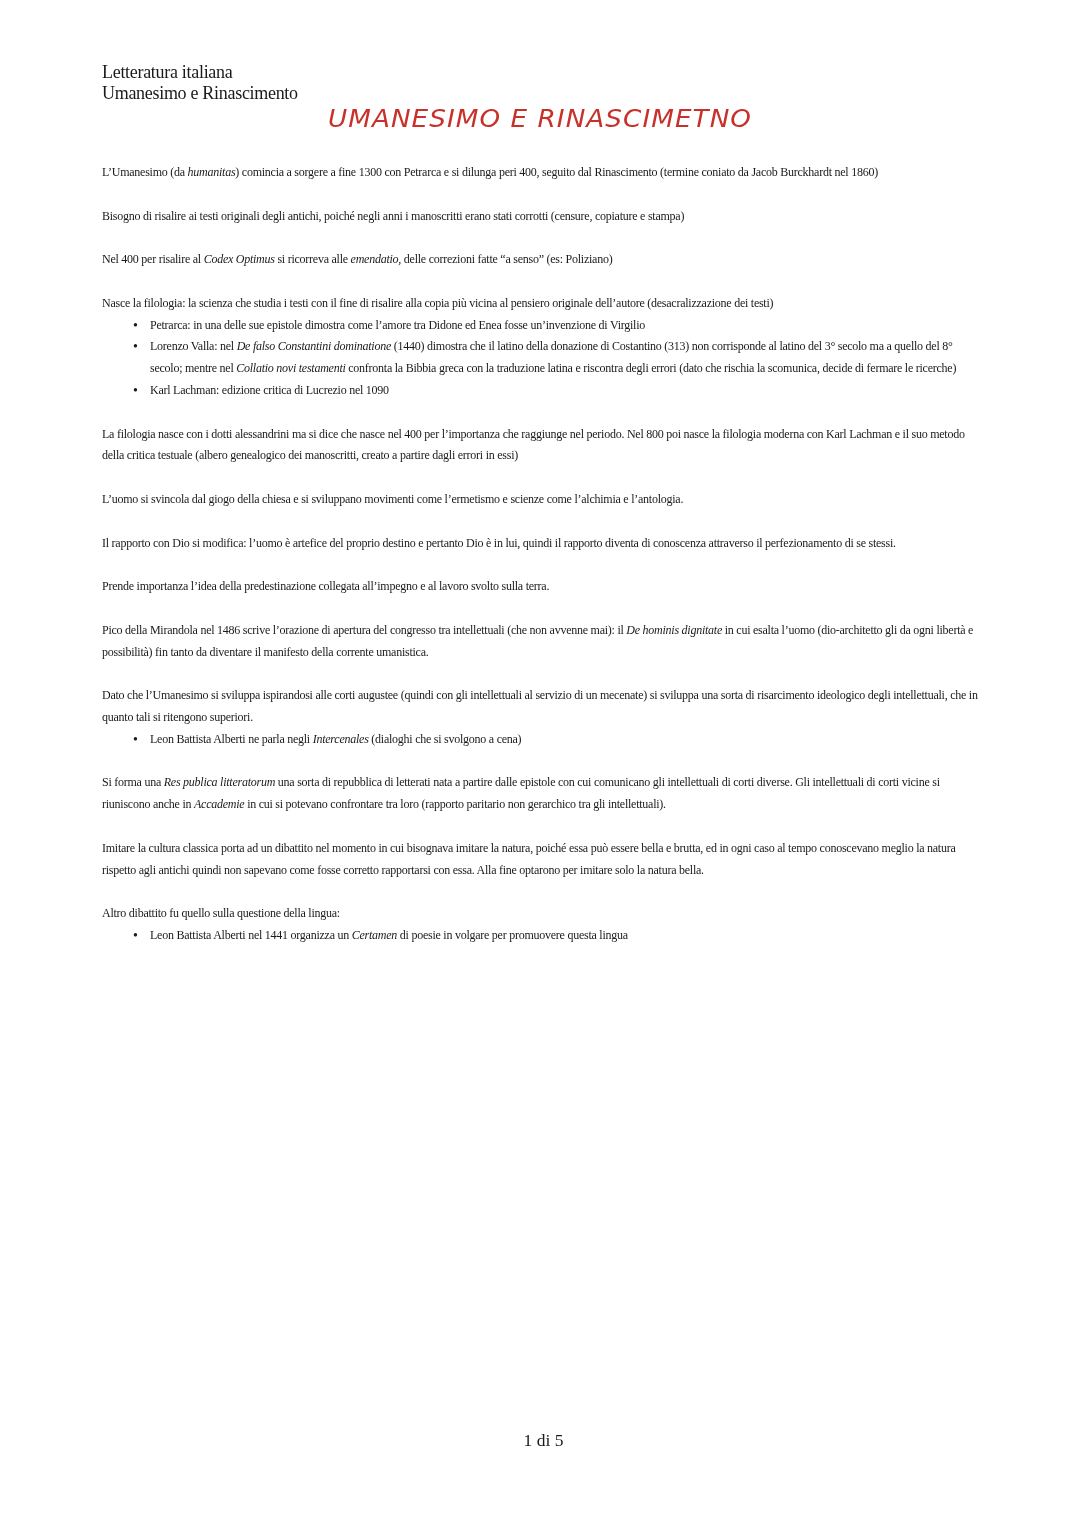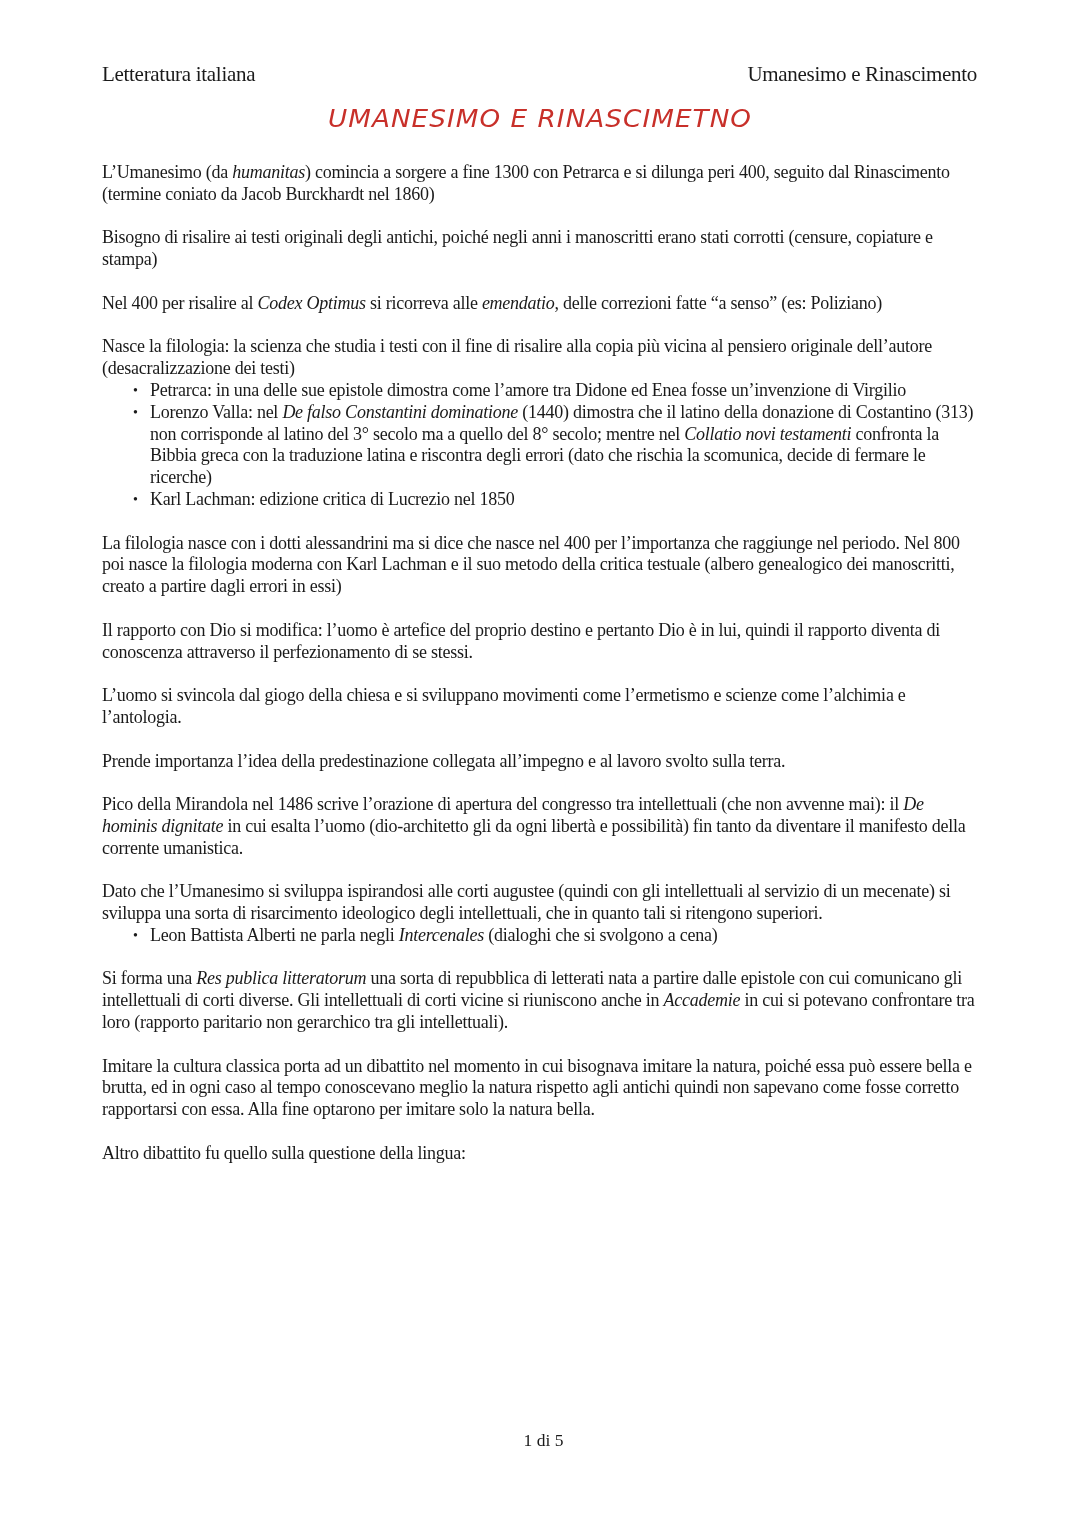--- a/index.html
+++ b/index.html
@@ -1,25 +1,25 @@
 <!DOCTYPE html>
 <html><head>
   <meta charset="utf-8">
   <style>
     html, body { margin: 0; padding: 0; background: #ffffff; }
     body { width: 1080px; height: 1527px; position: relative; overflow: hidden;
       font-family: "Liberation Serif", "DejaVu Serif", serif; color: #1a1a1a; }
     .page { position: absolute; left: 0; top: 0; width: 1080px; height: 1527px; }
     .header { position: absolute; left: 102px; right: 103px; top: 62px; display: flex; justify-content: space-between;
-      font-size: 21px; letter-spacing: -0.3px; }
+      font-size: 18px; letter-spacing: -0.3px; flex-direction: column; }
     .title { position: absolute; left: 0; right: 0; top: 104px; text-align: center;
       font-family: "DejaVu Sans", sans-serif; font-style: italic; font-weight: normal;
       font-size: 25px; letter-spacing: 1px; color: #c8302a; transform: scaleX(1.05); }
     .content { position: absolute; left: 102px; width: 880px; top: 162px;
-      font-size: 18px; line-height: 21.8px; letter-spacing: -0.25px; }
+      font-size: 12px; line-height: 21.8px; letter-spacing: -0.25px; }
     p { margin: 0 0 21.8px 0; }
     p.tight { margin-bottom: 0; }
     ul { margin: 0 0 21.8px 0; padding: 0 0 0 48px; list-style: none; }
     li { position: relative; }
     li::before { content: "•"; position: absolute; left: -17px; top: 0; font-size: 14px; }
     em { font-style: italic; }
     .footer { position: absolute; left: 7px; right: 0; top: 1430px; text-align: center; font-size: 17.5px; }
   </style>
 </head>
 <body>
@@ -39,40 +39,43 @@
 
 
     <p>Bisogno di risalire ai testi originali degli antichi, poiché negli anni i manoscritti erano stati corrotti (censure, copiature e stampa)</p>
 
     <p><span>Nel 400 per risalire al </span><em>Codex Optimus</em><span> si ricorreva alle </span><em>emendatio</em><span>, delle correzioni fatte “a senso” (es: Poliziano)</span></p>
 
     <p class="tight">Nasce la filologia: la scienza che studia i testi con il fine di risalire alla copia più vicina al pensiero originale dell’autore (desacralizzazione dei testi)</p>
     <ul>
       <li>Petrarca: in una delle sue epistole dimostra come l’amore tra Didone ed Enea fosse un’invenzione di Virgilio</li>
       <li><span>Lorenzo Valla: nel </span><em>De falso Constantini dominatione</em><span> (1440) dimostra che il latino della donazione di Costantino (313) non corrisponde al latino del 3° secolo ma a quello del 8° secolo; mentre nel </span><em>Collatio novi testamenti</em><span> confronta la Bibbia greca con la traduzione latina e riscontra degli errori (dato che rischia la scomunica, decide di fermare le ricerche)</span></li>
-      <li>Karl Lachman: edizione critica di Lucrezio nel 1850</li>
+      <li>Karl Lachman: edizione critica di Lucrezio nel 1090</li>
     </ul>
 
     <p>La filologia nasce con i dotti alessandrini ma si dice che nasce nel 400 per l’importanza che raggiunge nel periodo. Nel 800 poi nasce la filologia moderna con Karl Lachman e il suo metodo della critica testuale (albero genealogico dei manoscritti, creato a partire dagli errori in essi)</p>
 
+    <p>L’uomo si svincola dal giogo della chiesa e si sviluppano movimenti come l’ermetismo e scienze come l’alchimia e l’antologia.</p>
+
     <p>Il rapporto con Dio si modifica: l’uomo è artefice del proprio destino e pertanto Dio è in lui, quindi il rapporto diventa di conoscenza attraverso il perfezionamento di se stessi.</p>
-
-    <p>L’uomo si svincola dal giogo della chiesa e si sviluppano movimenti come l’ermetismo e scienze come l’alchimia e l’antologia.</p>
 
     <p>Prende importanza l’idea della predestinazione collegata all’impegno e al lavoro svolto sulla terra.</p>
 
     <p><span>Pico della Mirandola nel 1486 scrive l’orazione di apertura del congresso tra intellettuali (che non avvenne mai): il </span><em>De hominis dignitate</em><span> in cui esalta l’uomo (dio-architetto gli da ogni libertà e possibilità) fin tanto da diventare il manifesto della corrente umanistica.</span></p>
 
     <p class="tight">Dato che l’Umanesimo si sviluppa ispirandosi alle corti augustee (quindi con gli intellettuali al servizio di un mecenate) si sviluppa una sorta di risarcimento ideologico degli intellettuali, che in quanto tali si ritengono superiori.</p>
     <ul>
       <li><span>Leon Battista Alberti ne parla negli </span><em>Intercenales</em><span> (dialoghi che si svolgono a cena)</span></li>
     </ul>
 
     <p><span>Si forma una </span><em>Res publica litteratorum</em><span> una sorta di repubblica di letterati nata a partire dalle epistole con cui comunicano gli intellettuali di corti diverse. Gli intellettuali di corti vicine si riuniscono anche in </span><em>Accademie</em><span> in cui si potevano confrontare tra loro (rapporto paritario non gerarchico tra gli intellettuali).</span></p>
 
 
     <p>Imitare la cultura classica porta ad un dibattito nel momento in cui bisognava imitare la natura, poiché essa può essere bella e brutta, ed in ogni caso al tempo conoscevano meglio la natura rispetto agli antichi quindi non sapevano come fosse corretto rapportarsi con essa. Alla fine optarono per imitare solo la natura bella.</p>
 
     <p class="tight">Altro dibattito fu quello sulla questione della lingua:</p>
+    <ul>
+      <li><span>Leon Battista Alberti nel 1441 organizza un </span><em>Certamen</em><span> di poesie in volgare per promuovere questa lingua</span></li>
+    </ul>
   </div>
 
   <div class="footer">1 di 5</div>
 </div>
 
 </body></html>

